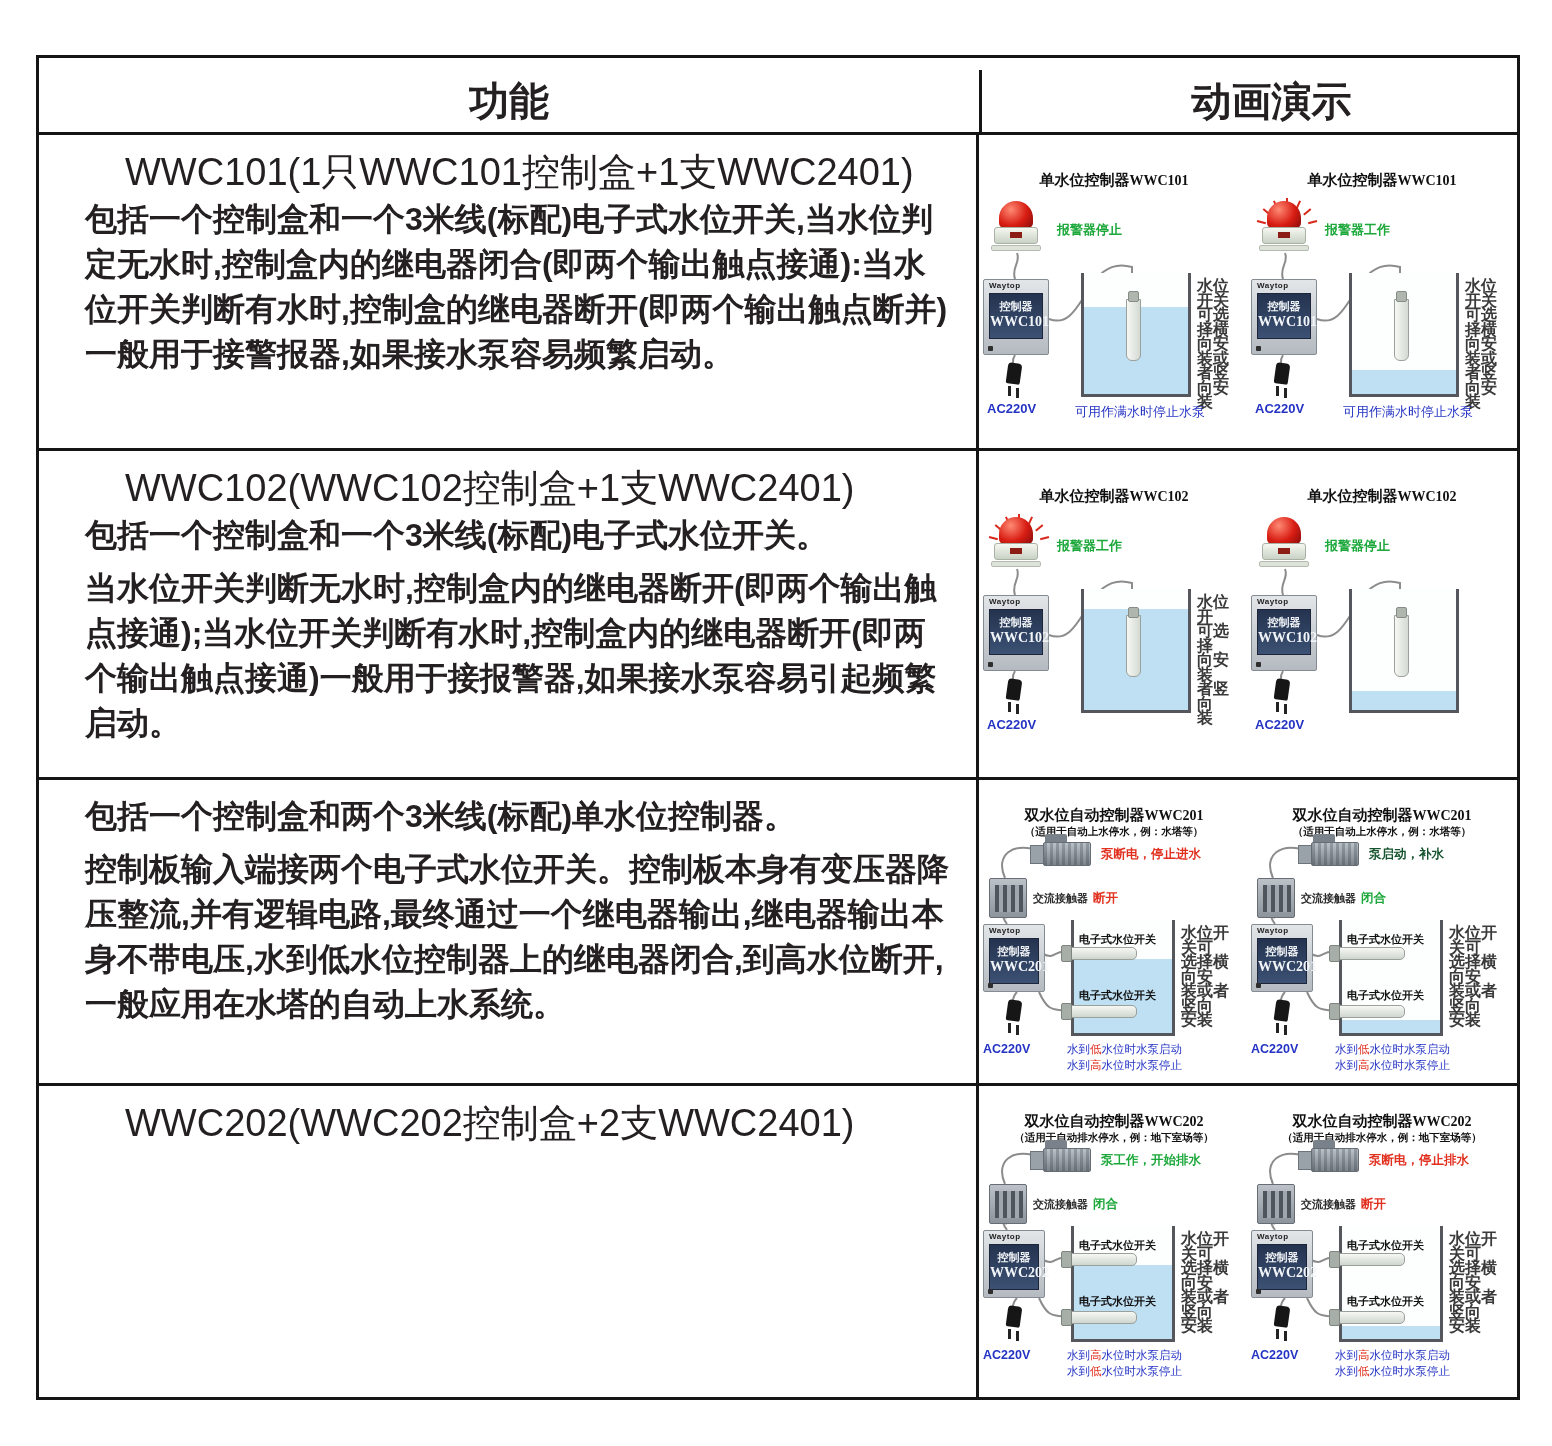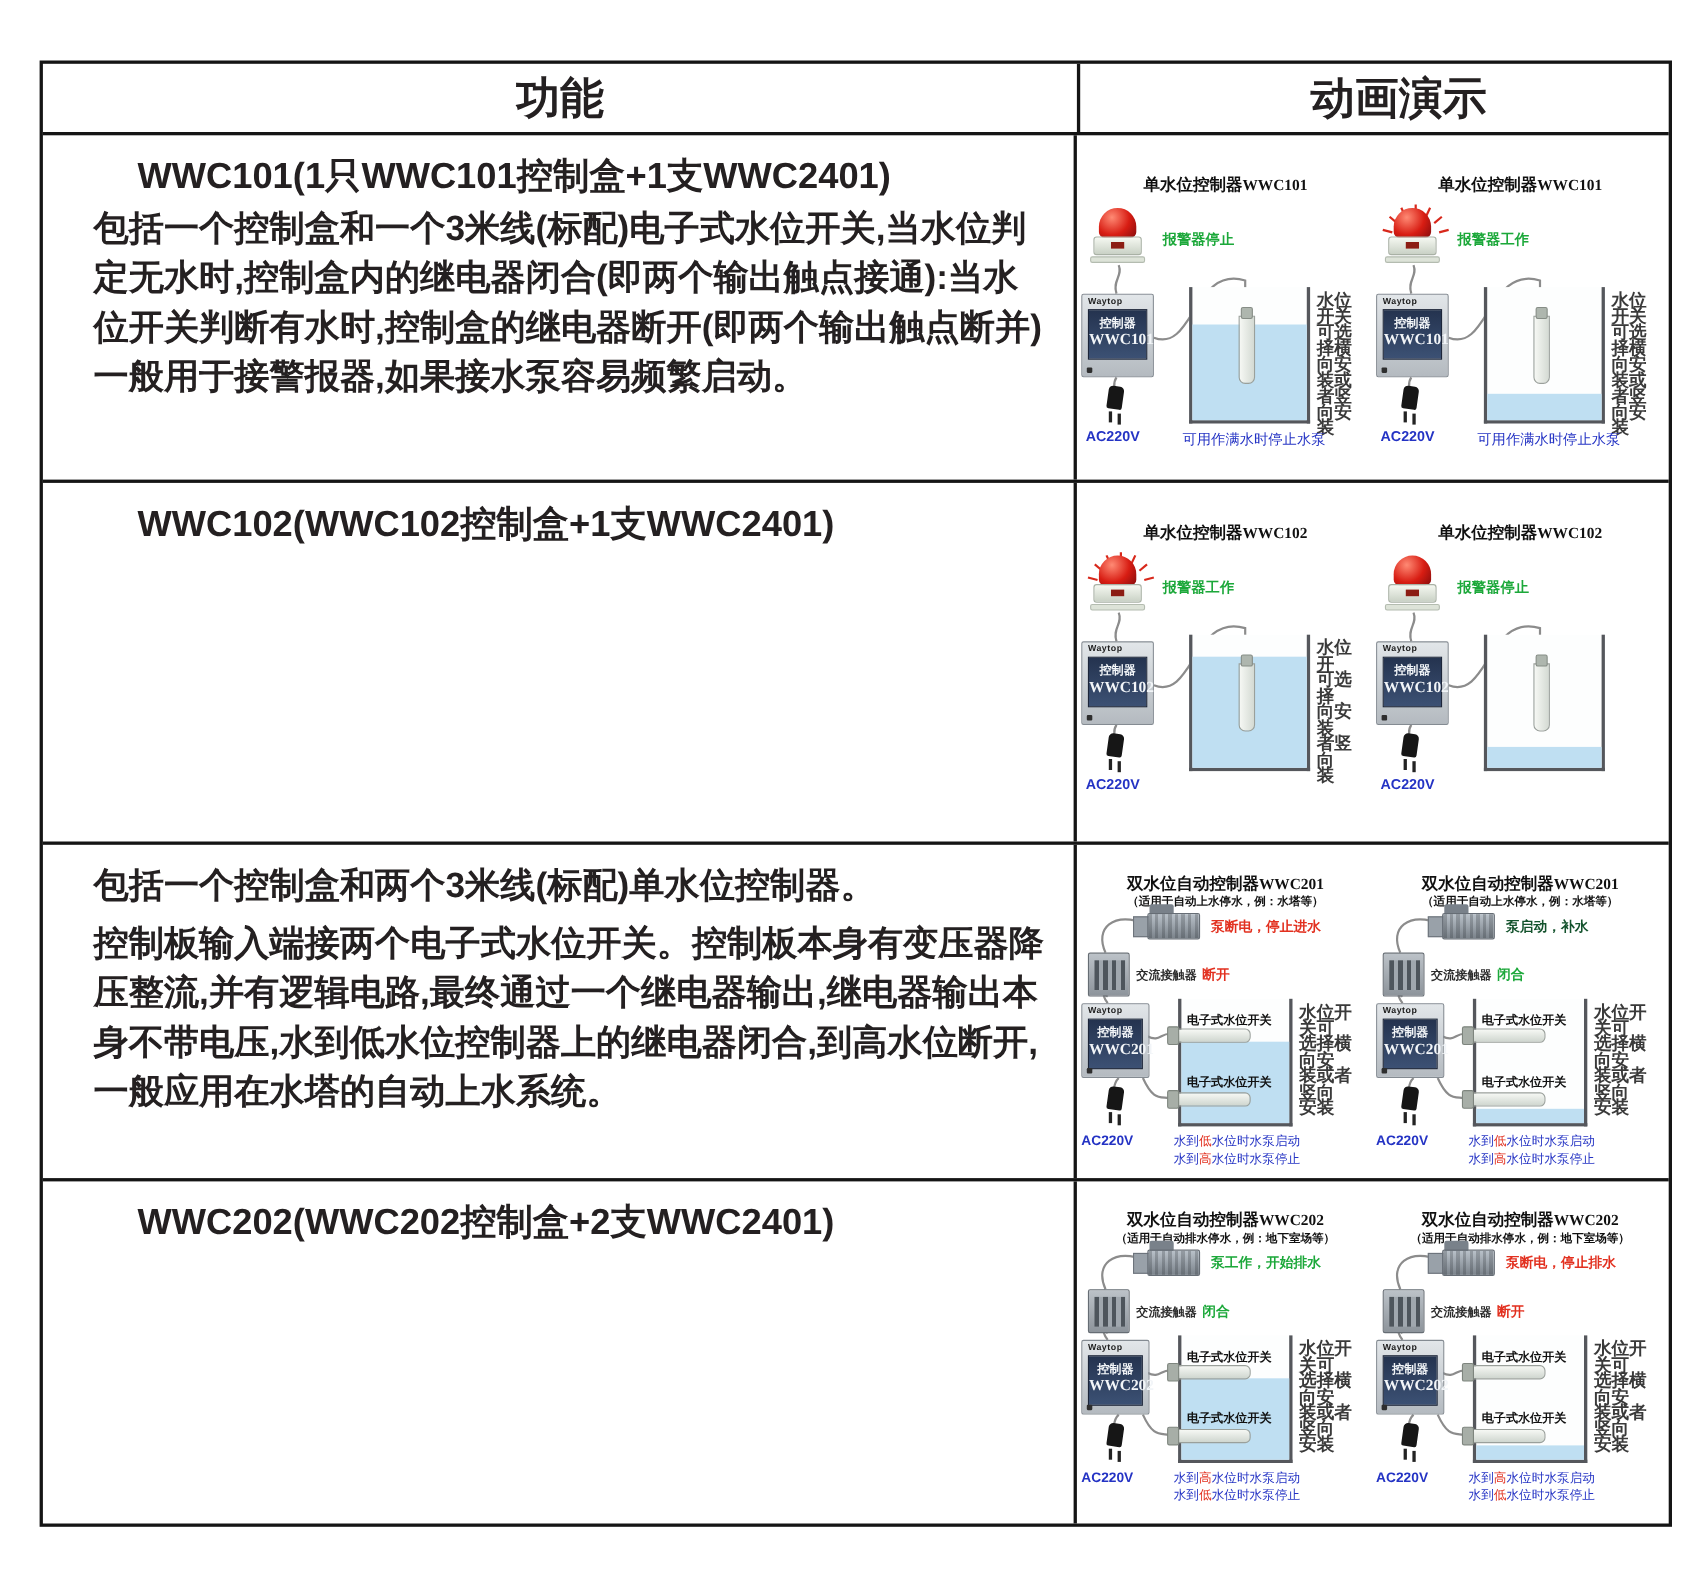--- a/index.html
+++ b/index.html
@@ -1,28 +1,28 @@
 <!DOCTYPE html>
 <html><head>
 <meta charset="utf-8">
 <style>
   html,body{margin:0;padding:0;background:#ffffff;}
   .page{position:relative;width:1552px;height:1446px;background:#ffffff;
         font-family:"Liberation Sans",sans-serif;color:#242021;}
   .tbl{position:absolute;left:36px;top:55px;width:1478px;border:3px solid #151515;}
-  .hrow{display:flex;height:62px;border-bottom:3px solid #151515;}
+  .hrow{display:flex;height:62px;border-bottom:3px solid #151515;margin-top:12px;}
   .hcell{display:flex;align-items:center;justify-content:center;
          font-size:40px;font-weight:bold;color:#242021;}
   .hc1{width:940px;border-right:3px solid #151515;}
   .hc2{flex:1;padding-left:44px;}
   .trow{display:flex;border-bottom:3px solid #151515;}
   .trow:last-child{border-bottom:none;}
   .fcell{width:940px;border-right:3px solid #151515;box-sizing:border-box;
          padding:14px 26px 0 46px;overflow:hidden;}
-  .ftitle{font-size:33px;font-weight:bold;line-height:46px;padding-left:40px;margin-bottom:2px;}
+  .ftitle{font-size:38px;font-weight:normal;line-height:46px;padding-left:40px;margin-bottom:2px;}
   .fbody p{margin:0 0 8px 0;font-size:32px;font-weight:bold;line-height:45px;}
   .fbody p:empty{display:none;}
   .dcell{flex:1;display:flex;justify-content:center;gap:2px;padding-top:14px;overflow:hidden;}
   .diagram{position:relative;width:266px;height:300px;flex:0 0 266px;font-weight:bold;}
   .d-title{position:absolute;left:0;right:0;text-align:center;font-size:15px;color:#101010;}
   .d-title .model{font-family:"Liberation Serif",serif;font-size:14px;font-weight:bold;}
   .d-sub{position:absolute;left:0;right:0;text-align:center;font-size:10.5px;color:#101010;}
   .note{position:absolute;font-size:16px;line-height:14.5px;color:#3a3a3a;
         white-space:pre-line;font-weight:bold;}
   .ac{position:absolute;font-size:13px;font-weight:bold;}
@@ -165,20 +165,24 @@
 者竖向安
 装</div>
             <div class="cap" style="position: absolute; left: 94px; top: 254px; font-size: 13px;"><span style="color: rgb(36, 51, 196);">可用作满水时停止水泵</span></div>
           </div>
       </div>
     </div>
 
     <div class="trow" style="height:326px">
       <div class="fcell">
         <div class="ftitle">WWC102(WWC102控制盒+1支WWC2401)</div>
+        <div class="fbody">
+          <p>包括一个控制盒和一个3米线(标配)电子式水位开关。</p>
+          <p>当水位开关判断无水时,控制盒内的继电器断开(即两个输出触点接通);当水位开关判断有水时,控制盒内的继电器断开(即两个输出触点接通)一般用于接报警器,如果接水泵容易引起频繁启动。</p>
+        </div>
       </div>
       <div class="dcell">
         <div class="diagram">
             <svg width="266" height="300" style="position: absolute; left: 0px; top: 0px;">
               <path d="M36,104 C40,114 30,118 34,130" fill="none" stroke="#8c8c8c" stroke-width="2"></path>
               <path d="M68,170 C104,184 104,104 151,118 L151,148" fill="none" stroke="#8c8c8c" stroke-width="2"></path>
               <path d="M34,206 C30,212 33,214 32,218" fill="none" stroke="#8c8c8c" stroke-width="2"></path>
             </svg>
             <div class="d-title" style="position: absolute; top: 22px;"><span>单水位控制器</span><span class="model">WWC102</span></div>
             <div style="position: absolute; left: 12px; top: 52px; width: 54px; height: 54px;">

